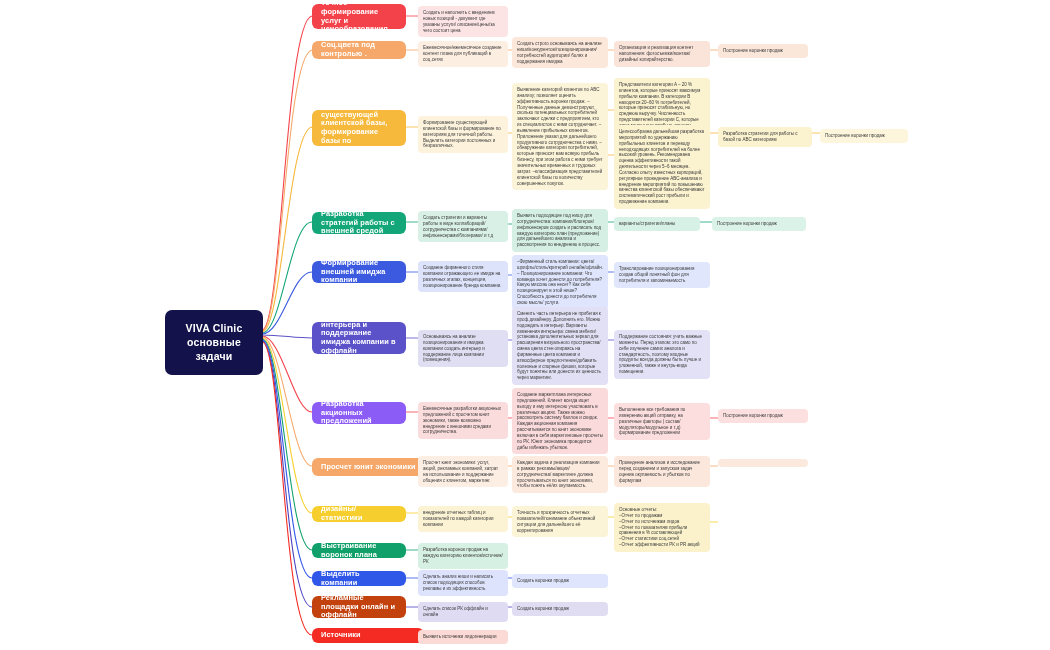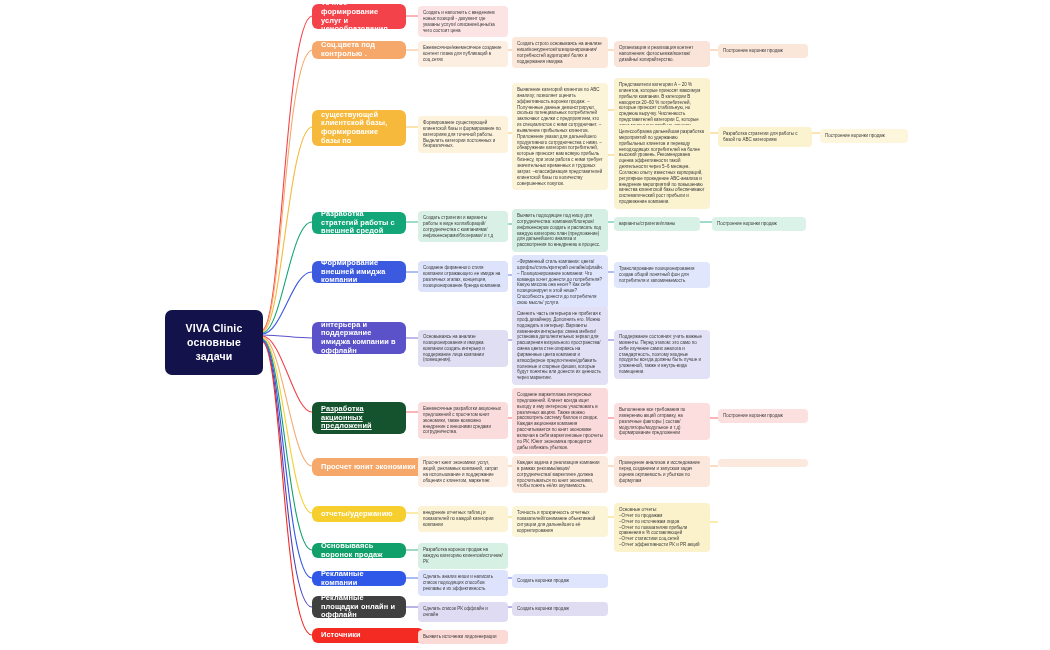--- a/index.html
+++ b/index.html
@@ -159,49 +159,49 @@
   <div class="node l1" style="left:312px; top:261px; width:94px; height:22px; background:#3b5ae0;">Формирование внешней имиджа компании</div>
   <div class="node l2 pre" style="left:418px; top:261px; width:90px; background:#dde3fb;">Создание фирменного стиля компании отражающего ее имидж на различных этапах, концепция, позиционирование бренда компании.</div>
   <div class="node l3 pre" style="left:512px; top:255px; width:96px; background:#dfe5fc;">–Фирменный стиль компании: цвета/ шрифты/стиль/критерий онлайн/офлайн. – Позиционирование компании: Что команда хочет донести до потребителя? Какую миссию она несет? Как себя позиционирует в этой нише? Способность донести до потребителя свою мысль/ услуги.</div>
   <div class="node l4 pre" style="left:614px; top:262px; width:96px; background:#e0e6fc;">Транслирование позиционирования создав общий понятный фон для потребителя и запоминаемость</div>
 
   <div class="node l1" style="left:312px; top:322px; width:94px; height:32px; background:#5b52c9;">Изменение интерьера и поддержание имиджа компании в оффлайн пространстве</div>
   <div class="node l2 pre" style="left:418px; top:330px; width:90px; background:#e0def3;">Основываясь на анализе позиционирования и имиджа компании создать интерьер и поддержание лица компании (помещения).</div>
   <div class="node l3 pre" style="left:512px; top:307px; width:96px; background:#e2e0f4;">Сменить часть интерьера не прибегая к проф.дизайнеру. Дополнить его. Можно подождать в интерьер. Варианты изменения интерьера: смена мебели/ установка дополнительных зеркал для расширения визуального пространства/ смена цвета стен опираясь на фирменные цвета компании и атмосферное предпочтение/добавить полезные и спорные фишки, которые будут понятны или донести их ценность через маркетинг.</div>
   <div class="node l4 pre" style="left:614px; top:330px; width:96px; background:#e3e1f5;">Поддержание состояния: учить важные моменты. Перед этапом: это само по себе изучение самих аналога и стандартность, поэтому входные продукты всегда должны быть лучше и уложенной, также и внутрь-вида помещении.</div>
 
-  <div class="node l1" style="left:312px; top:402px; width:94px; height:32px; background:#14532d;text-decoration:underline;">Разработка акционных предложений</div>
+  <div class="node l1" style="left:312px; top:402px; width:94px; height:22px; background:#8b5cf6;">Разработка акционных предложений</div>
   <div class="node l2 pre" style="left:418px; top:402px; width:90px; background:#fbdcdd;">Ежемесячные разработки акционных предложений с просчетом юнит экономики, также возможно внедрение с внешними средами сотрудничества.</div>
   <div class="node l3 pre" style="left:512px; top:388px; width:96px; background:#fadadb;">Создание маркетплана интересных предложений. Клиент всегда ищет выгоду и ему интересно участвовать в различных акциях. Также можно рассмотреть систему баллов и скидок. Каждая акционная компания рассчитывается по юнит экономике включая в себя маркетинговые просчеты по РК. Юнит экономика проводится дабы избежать убытков.</div>
   <div class="node l4 pre" style="left:614px; top:403px; width:96px; background:#fbdedd;">Выполнение все требования по измерению акций отправку, на различные факторы ( состав/модуляторы/модульное и т.д) формирование предложении</div>
   <div class="node l4 pre" style="left:718px; top:409px; width:90px; background:#fce0df;">Построение воронки продаж</div>
 
   <div class="node l1" style="left:312px; top:458px; width:116px; height:18px; background:#f6a86a;">Просчет юнит экономики</div>
   <div class="node l2 pre" style="left:418px; top:456px; width:90px; background:#fdeee4;">Просчет юнит экономики: услуг, акций, рекламных компаний, затрат на использование и поддержание общения с клиентом, маркетинг.</div>
   <div class="node l3 pre" style="left:512px; top:456px; width:96px; background:#fceade;">Каждая задача и реализация компании в рамках рекламы/акции/сотрудничества/ маркетинге должна просчитываться по юнит экономики, чтобы понять её/их окупаемость.</div>
   <div class="node l4 pre" style="left:614px; top:456px; width:96px; background:#fbe7dc;">Проведение анализов и исследование перед созданием и запуском задач оценив окупаемость и убытков по формулам</div>
   <div class="node l4 pre" style="left:718px; top:459px; width:90px; background:#fce9de;"></div>
 
-  <div class="node l1" style="left:312px; top:506px; width:94px; height:16px; background:#f6cf2f;">отчеты/удержанию</div>
+  <div class="node l1" style="left:312px; top:506px; width:94px; height:16px; background:#f6cf2f;">дизайны/статистики</div>
   <div class="node l2 pre" style="left:418px; top:506px; width:90px; background:#fcf3d4;">внедрение отчетных таблиц и показателей по каждой категории компании</div>
   <div class="node l3 pre" style="left:512px; top:506px; width:96px; background:#fcf4d6;">Точность и прозрачность отчетных показателей/понимание объективной ситуации для дальнейшего её корректирования</div>
   <div class="node l4 pre" style="left:614px; top:503px; width:96px; background:#fbf2cc;">Основные отчеты:
 –Отчет по продажам
 –Отчет по источникам лидов
 –Отчет по показателям прибыли сравнения в % составляющей
 –Отчет статистики соц.сетей
 –Отчет эффективности РК и PR акций</div>
 
-  <div class="node l1" style="left:312px; top:543px; width:94px; height:15px; background:#12a06a;">Основываясь воронок продаж</div>
+  <div class="node l1" style="left:312px; top:543px; width:94px; height:15px; background:#12a06a;">Выстраивание воронок плана</div>
   <div class="node l2 pre" style="left:418px; top:543px; width:90px; background:#d6f0e3;">Разработка воронок продаж на каждую категорию клиентов/источник/РК</div>
 
-  <div class="node l1" style="left:312px; top:571px; width:94px; height:15px; background:#2f57e8;">Рекламные компании</div>
+  <div class="node l1" style="left:312px; top:571px; width:94px; height:15px; background:#2f57e8;">Выделить компании</div>
   <div class="node l2 pre" style="left:418px; top:570px; width:90px; background:#dde3fc;">Сделать анализ ниши и написать список подходящих способов рекламы и их эффективность</div>
   <div class="node l3 pre" style="left:512px; top:574px; width:96px; background:#dfe5fc;">Создать воронки продаж</div>
 
-  <div class="node l1" style="left:312px; top:596px; width:94px; height:22px; background:#404040;">Рекламные площадки онлайн и оффлайн</div>
+  <div class="node l1" style="left:312px; top:596px; width:94px; height:22px; background:#c2410c;">Рекламные площадки онлайн и оффлайн</div>
   <div class="node l2 pre" style="left:418px; top:602px; width:90px; background:#dedbf2;">Сделать список РК оффлайн и онлайн</div>
   <div class="node l3 pre" style="left:512px; top:602px; width:96px; background:#e0ddf3;">Создать воронки продаж</div>
 
   <div class="node l1" style="left:312px; top:628px; width:112px; height:15px; background:#f42b22;">Источники</div>
   <div class="node l2 pre" style="left:418px; top:630px; width:90px; background:#fbd9d5;">Выявить источники лидогенерации</div>
 
 </div>
 
 </body></html>

